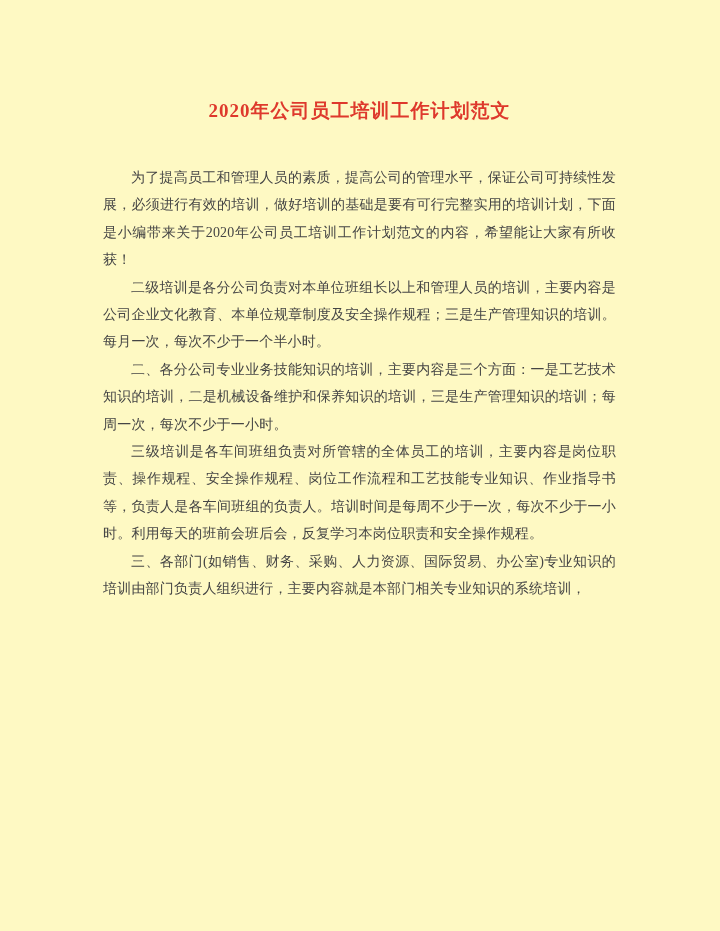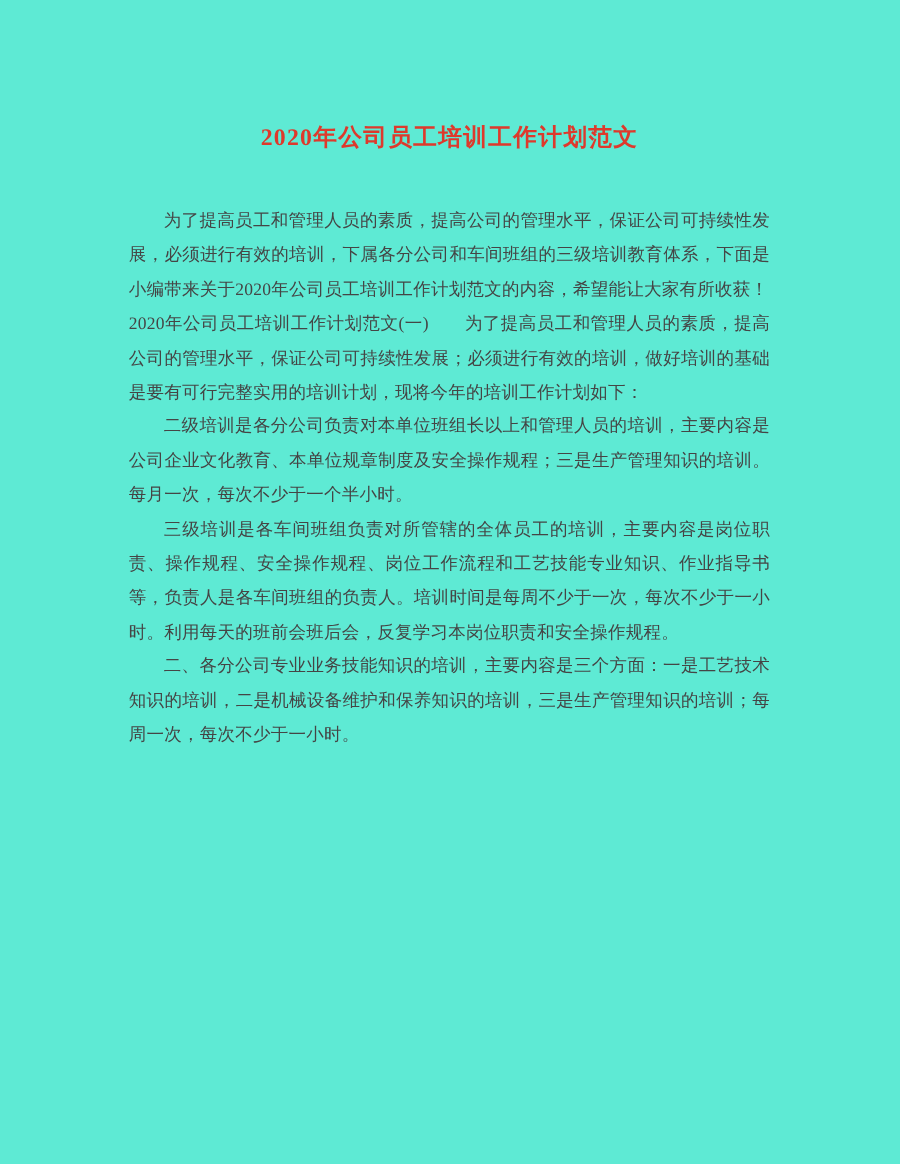--- a/index.html
+++ b/index.html
@@ -5,21 +5,21 @@
   html, body {
     margin: 0;
     padding: 0;
     background: #ffffff;
   }
   .page {
     position: relative;
     width: 720px;
     height: 931px;
     margin: 0 auto;
-    background: #5eead4;
+    background: #fef9c3;
     overflow: hidden;
     font-family: "Liberation Serif", "DejaVu Serif", serif;
   }
   .doc-content {
     padding: 98px 104px 0 103px;
   }
   .doc-title {
     margin: 0 0 41px 0;
     font-size: 19px;
     font-weight: bold;
@@ -44,20 +44,20 @@
     text-indent: 0;
   }
 </style>
 </head>
 <body>
 
 <div class="page">
   <div class="doc-content">
     <h1 class="doc-title">2020年公司员工培训工作计划范文</h1>
     <div class="doc-body">
-      <p>为了提高员工和管理人员的素质，提高公司的管理水平，保证公司可持续性发展，必须进行有效的培训，下属各分公司和车间班组的三级培训教育体系，下面是小编带来关于2020年公司员工培训工作计划范文的内容，希望能让大家有所收获！</p>
-      <p class="no-indent">2020年公司员工培训工作计划范文(一)　　为了提高员工和管理人员的素质，提高公司的管理水平，保证公司可持续性发展；必须进行有效的培训，做好培训的基础是要有可行完整实用的培训计划，现将今年的培训工作计划如下：</p>
+      <p>为了提高员工和管理人员的素质，提高公司的管理水平，保证公司可持续性发展，必须进行有效的培训，做好培训的基础是要有可行完整实用的培训计划，下面是小编带来关于2020年公司员工培训工作计划范文的内容，希望能让大家有所收获！</p>
       <p>二级培训是各分公司负责对本单位班组长以上和管理人员的培训，主要内容是公司企业文化教育、本单位规章制度及安全操作规程；三是生产管理知识的培训。每月一次，每次不少于一个半小时。</p>
+      <p>二、各分公司专业业务技能知识的培训，主要内容是三个方面：一是工艺技术知识的培训，二是机械设备维护和保养知识的培训，三是生产管理知识的培训；每周一次，每次不少于一小时。</p>
       <p>三级培训是各车间班组负责对所管辖的全体员工的培训，主要内容是岗位职责、操作规程、安全操作规程、岗位工作流程和工艺技能专业知识、作业指导书等，负责人是各车间班组的负责人。培训时间是每周不少于一次，每次不少于一小时。利用每天的班前会班后会，反复学习本岗位职责和安全操作规程。</p>
-      <p>二、各分公司专业业务技能知识的培训，主要内容是三个方面：一是工艺技术知识的培训，二是机械设备维护和保养知识的培训，三是生产管理知识的培训；每周一次，每次不少于一小时。</p>
+      <p>三、各部门(如销售、财务、采购、人力资源、国际贸易、办公室)专业知识的培训由部门负责人组织进行，主要内容就是本部门相关专业知识的系统培训，</p>
     </div>
   </div>
 </div>
 
 </body></html>

